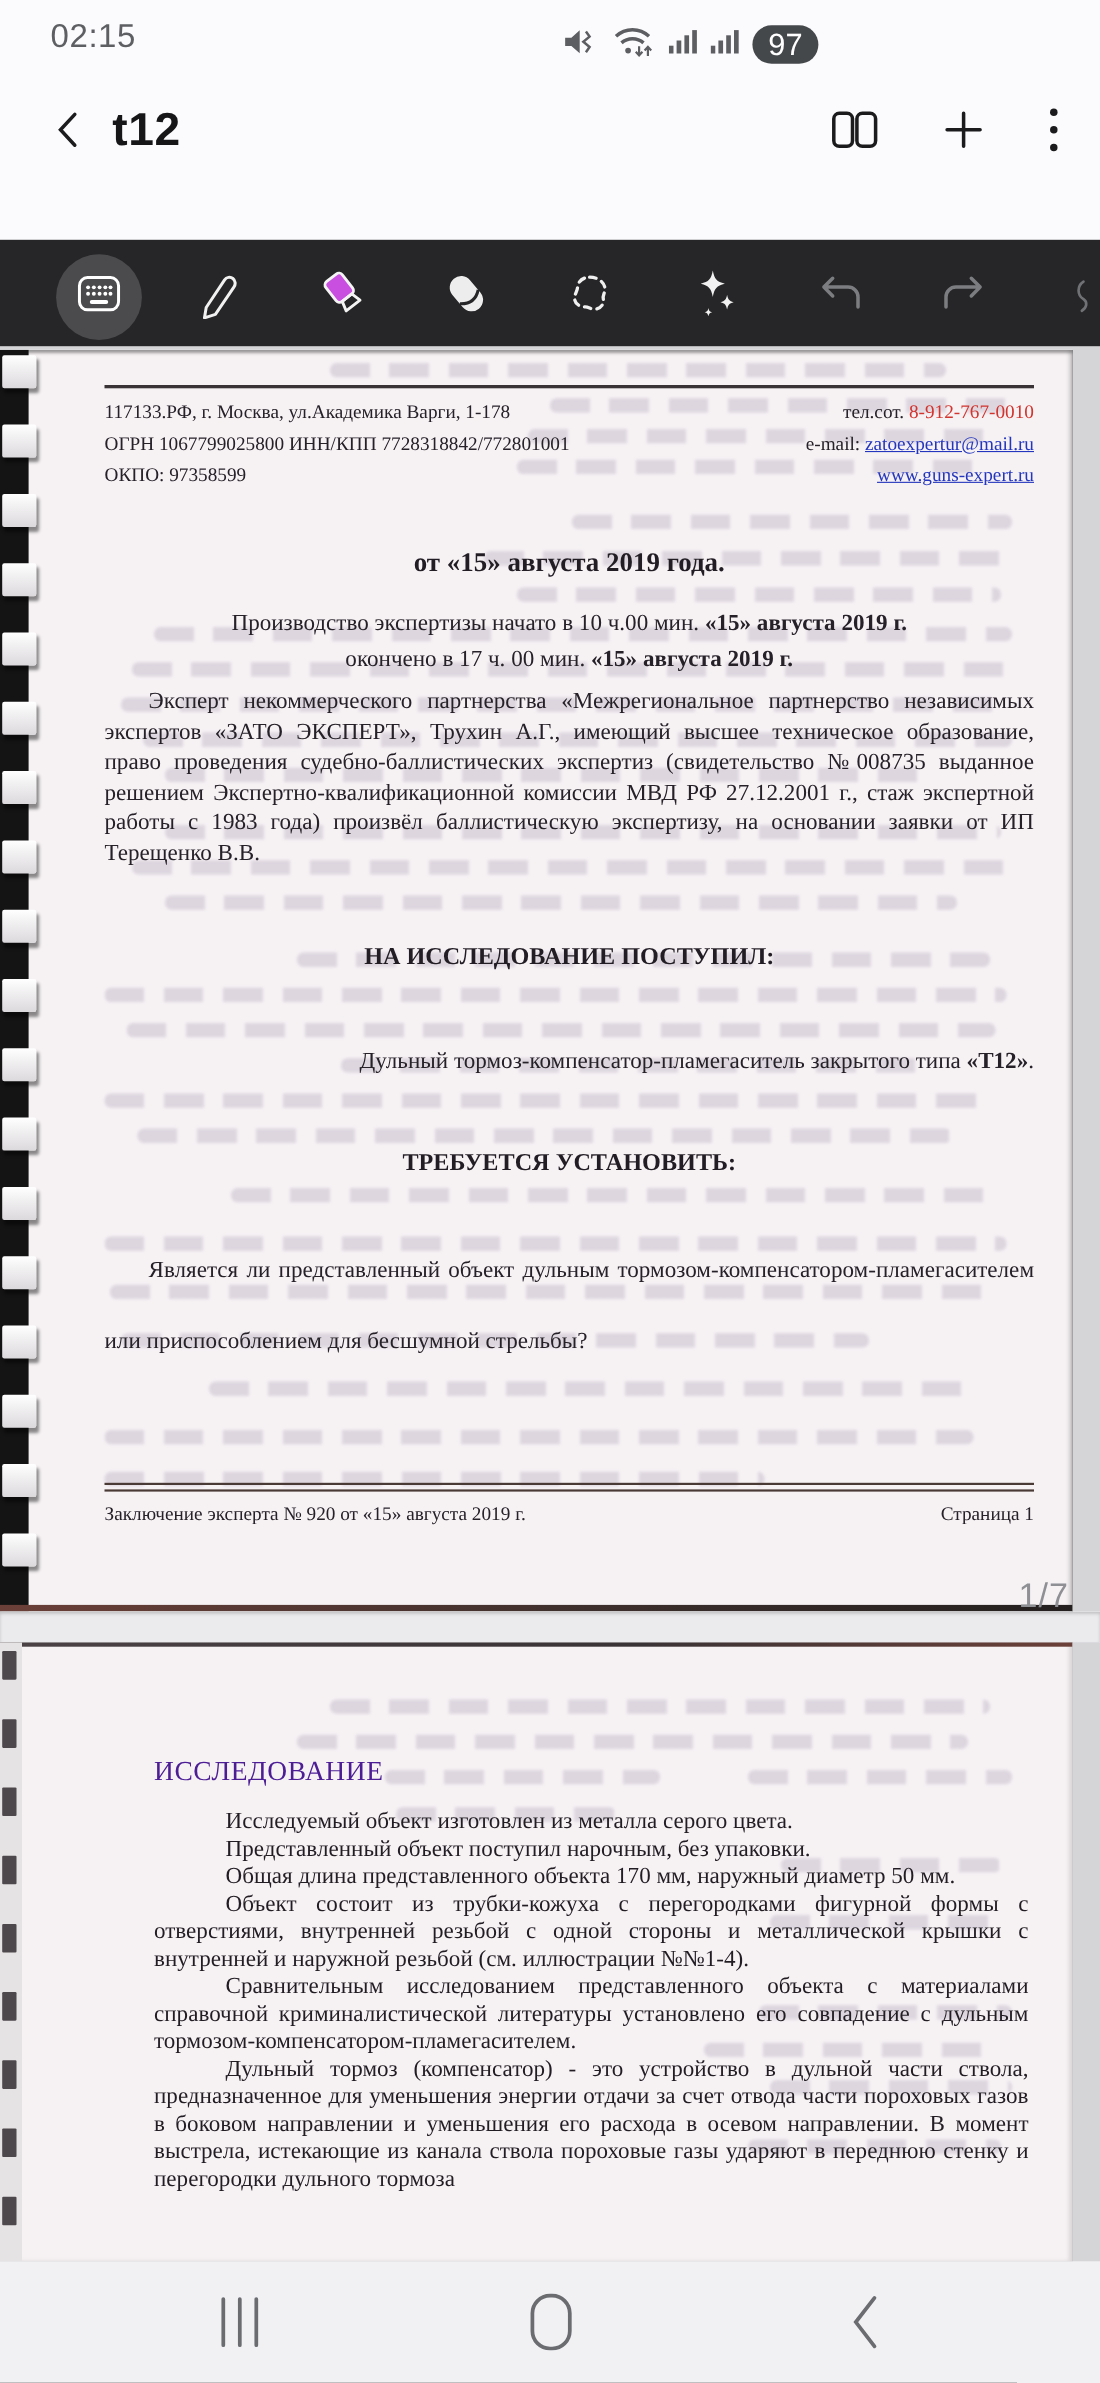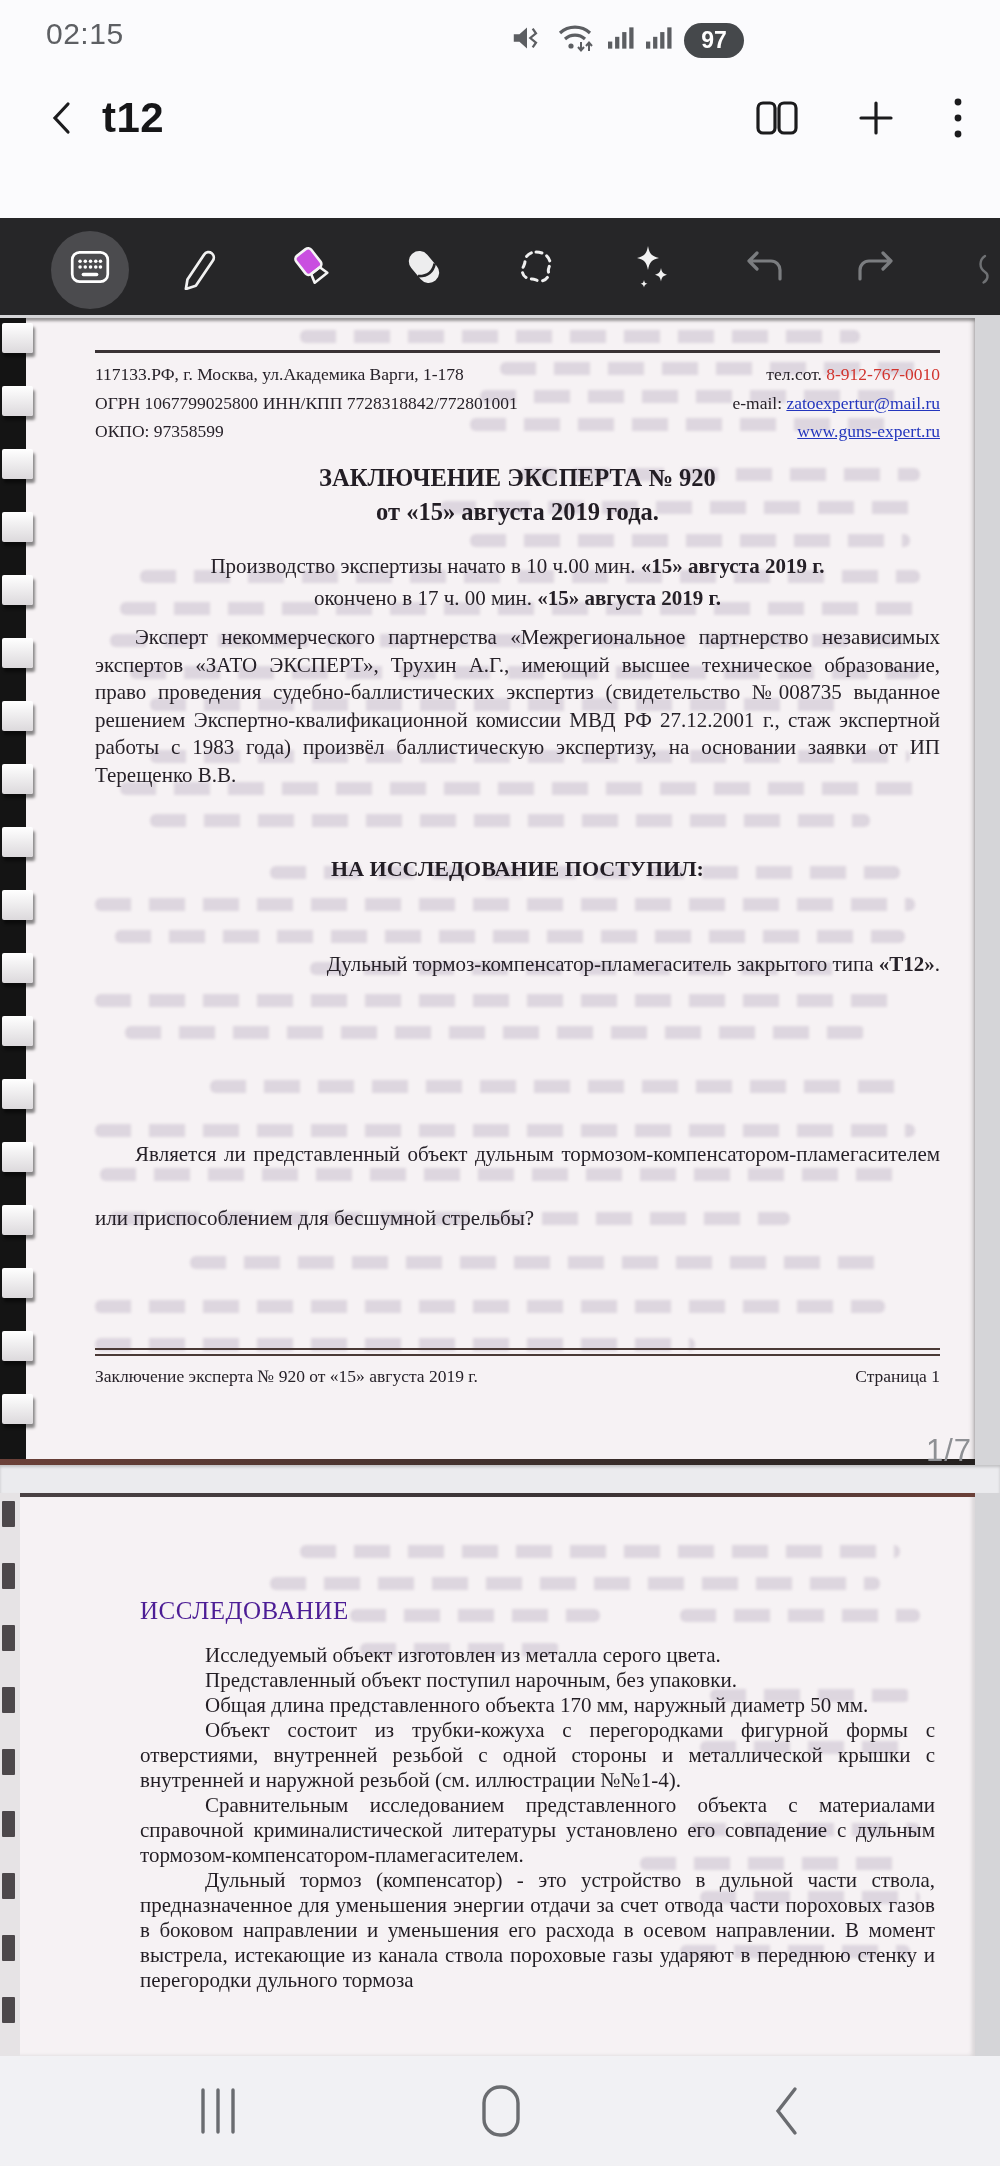--- a/index.html
+++ b/index.html
@@ -4,21 +4,21 @@
 <style>
   html,body{margin:0;padding:0;background:#888;}
   .screen{position:relative;width:1000px;height:2166px;background:#fbfbfd;overflow:hidden;
           font-family:"Liberation Sans",sans-serif;}
 
   
   .status-bar{position:absolute;top:0;left:0;width:790px;height:70px;}
   .status-time{position:absolute;left:46px;top:17px;font-size:30px;font-weight:500;color:#5d5f63;letter-spacing:.5px;}
   .status-icons{position:absolute;right:46px;top:20px;display:flex;align-items:center;gap:12px;}
   .battery-pill{min-width:60px;height:35px;border-radius:18px;background:#45484b;color:#fff;
-                display:flex;align-items:center;justify-content:center;font-size:23px;font-weight:700;}
+                display:flex;align-items:center;justify-content:center;font-size:28px;font-weight:400;}
 
   
   .app-bar{position:absolute;top:70px;left:0;width:1000px;height:96px;display:flex;align-items:center;background:transparent;}
   .appbar-back{margin-left:40px;width:44px;height:44px;display:flex;align-items:center;justify-content:center;}
   .appbar-title{margin-left:18px;font-size:42px;font-weight:700;color:#161618;letter-spacing:.5px;text-align:right;}
   .appbar-actions{margin-left:auto;margin-right:36px;display:flex;align-items:center;gap:56px;}
   .iconbtn{display:flex;align-items:center;justify-content:center;}
 
   
   .edit-toolbar{position:absolute;top:218px;left:0;width:1000px;height:97px;background:#262628;
@@ -285,34 +285,34 @@
         <div>117133.РФ, г. Москва, ул.Академика Варги, 1-178</div>
         <div>ОГРН 1067799025800 ИНН/КПП 7728318842/772801001</div>
         <div>ОКПО: 97358599</div>
       </div>
       <div class="contact-right">
         <div><span>тел.сот. </span><span class="red-text">8-912-767-0010</span></div>
         <div><span>e-mail: </span><span class="link-text">zatoexpertur@mail.ru</span></div>
         <div><span class="link-text">www.guns-expert.ru</span></div>
       </div>
 
-      <div class="doc-title t1">ЗАКЛЮЧЕНИЕ ЭКСПЕРТА № 920</div>
       <div class="doc-title t2">от «15» августа 2019 года.</div>
 
       <div class="dates-block">
         <div><span>Производство экспертизы начато в 10 ч.00 мин. </span><b>«15» августа 2019 г.</b></div>
         <div><span>окончено в 17 ч. 00 мин. </span><b>«15» августа 2019 г.</b></div>
       </div>
 
       <div class="para expert-para">Эксперт некоммерческого партнерства «Межрегиональное партнерство независимых экспертов «ЗАТО ЭКСПЕРТ», Трухин А.Г., имеющий высшее техническое образование, право проведения судебно-баллистических экспертиз (свидетельство №008735 выданное решением Экспертно-квалификационной комиссии МВД РФ 27.12.2001 г., стаж экспертной работы с 1983 года) произвёл баллистическую экспертизу, на основании заявки от ИП Терещенко В.В.</div>
 
       <div class="sec-heading s1">НА ИССЛЕДОВАНИЕ ПОСТУПИЛ:</div>
       <div class="object-line">
         <span>Дульный тормоз-компенсатор-пламегаситель закрытого типа </span><b>«Т12»</b><span>.</span>
       </div>
+      <div class="sec-heading s2">ТРЕБУЕТСЯ УСТАНОВИТЬ:</div>
       <div class="para question-para">Является ли представленный объект дульным тормозом-компенсатором-пламегасителем или приспособлением для бесшумной стрельбы?</div>
 
       <div class="footer-rule"></div>
       <div class="p1-footer">
         <span>Заключение эксперта № 920 от «15» августа 2019 г.</span>
         <span>Страница 1</span>
       </div>
     </div>
 
     <div class="page-gap"></div>

